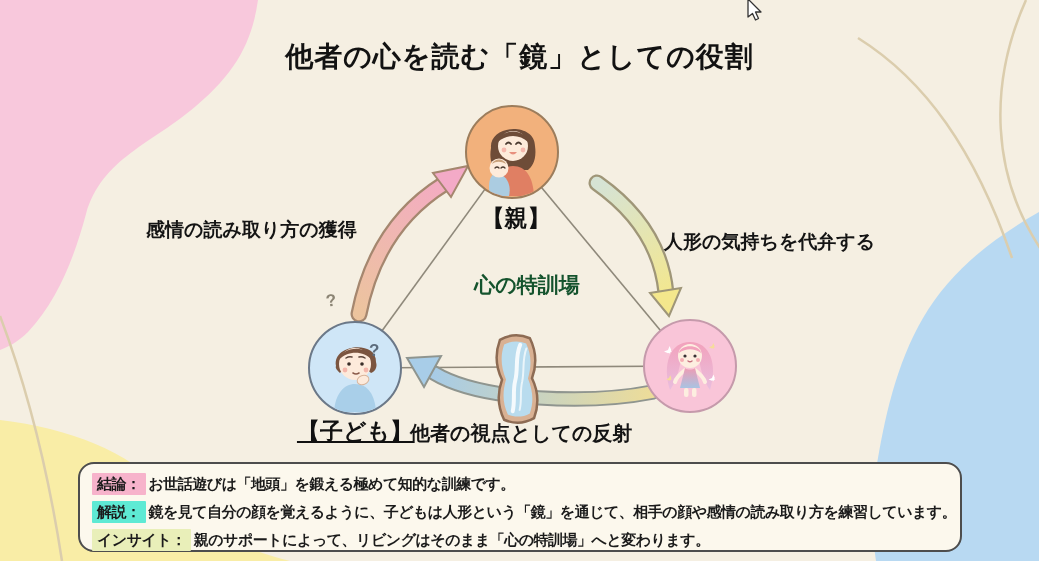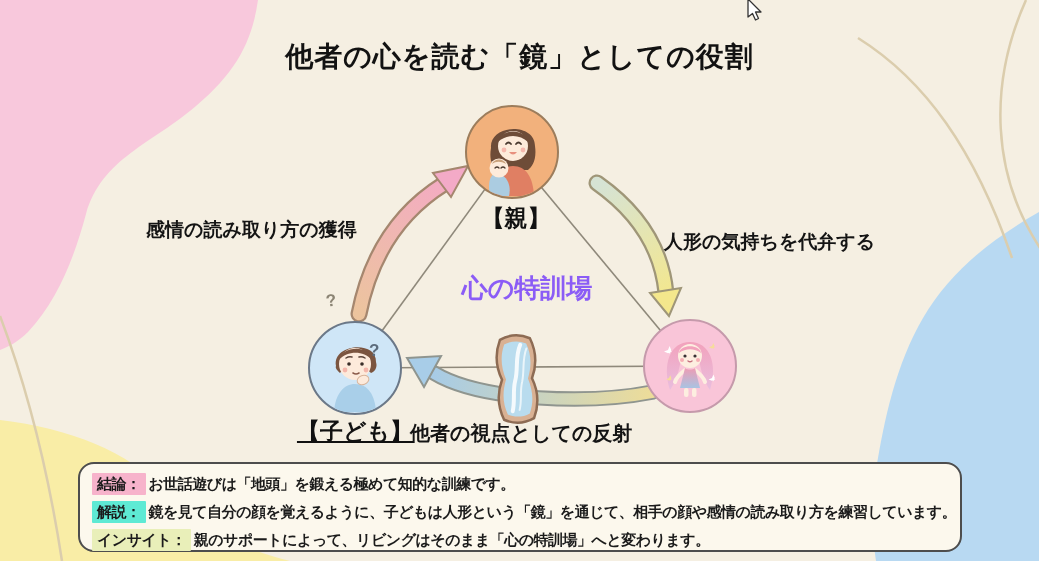--- a/index.html
+++ b/index.html
@@ -12,21 +12,21 @@
          font-size:28px;font-weight:800;letter-spacing:1px;color:#121212;z-index:3;}
   .node{position:absolute;width:96px;height:96px;z-index:3;}
   .node-parent{left:464px;top:104px;}
   .node-child{left:307px;top:320px;}
   .node-doll{left:642px;top:318px;}
   .node-label{position:absolute;z-index:3;font-weight:800;font-size:23px;text-align:center;color:#111;}
   .label-parent{left:446px;top:203px;width:140px;}
   .label-child{left:275px;top:416px;width:160px;text-decoration:underline;}
   .label-doll{left:632px;top:419px;width:120px;}
   .center-label{position:absolute;left:397px;top:271px;width:260px;text-align:center;
-                font-size:26px;font-weight:800;color:#8b5cf6;z-index:2;}
+                font-size:21px;font-weight:800;color:#14532d;z-index:2;}
   .arrow-label{position:absolute;font-size:19px;font-weight:800;color:#141414;z-index:2;white-space:nowrap;}
   .arrow-label-left{left:146px;top:217px;}
   .arrow-label-right{left:664px;top:217px;margin-top:12px;}
   .arrow-label-bottom{left:410px;top:420px;font-size:20px;}
   .thought-mark{position:absolute;left:326px;top:291px;font-size:17px;font-weight:700;
                 color:#8b8474;transform:rotate(-8deg);z-index:2;}
   .mirror{position:absolute;left:492px;top:333px;width:50px;height:92px;
           transform:rotate(-3deg);z-index:2;}
   .summary{position:absolute;left:78px;top:462px;width:884px;height:90px;box-sizing:border-box;
            background:#fcf8ed;border:2px solid #4d4d4d;border-radius:16px;

